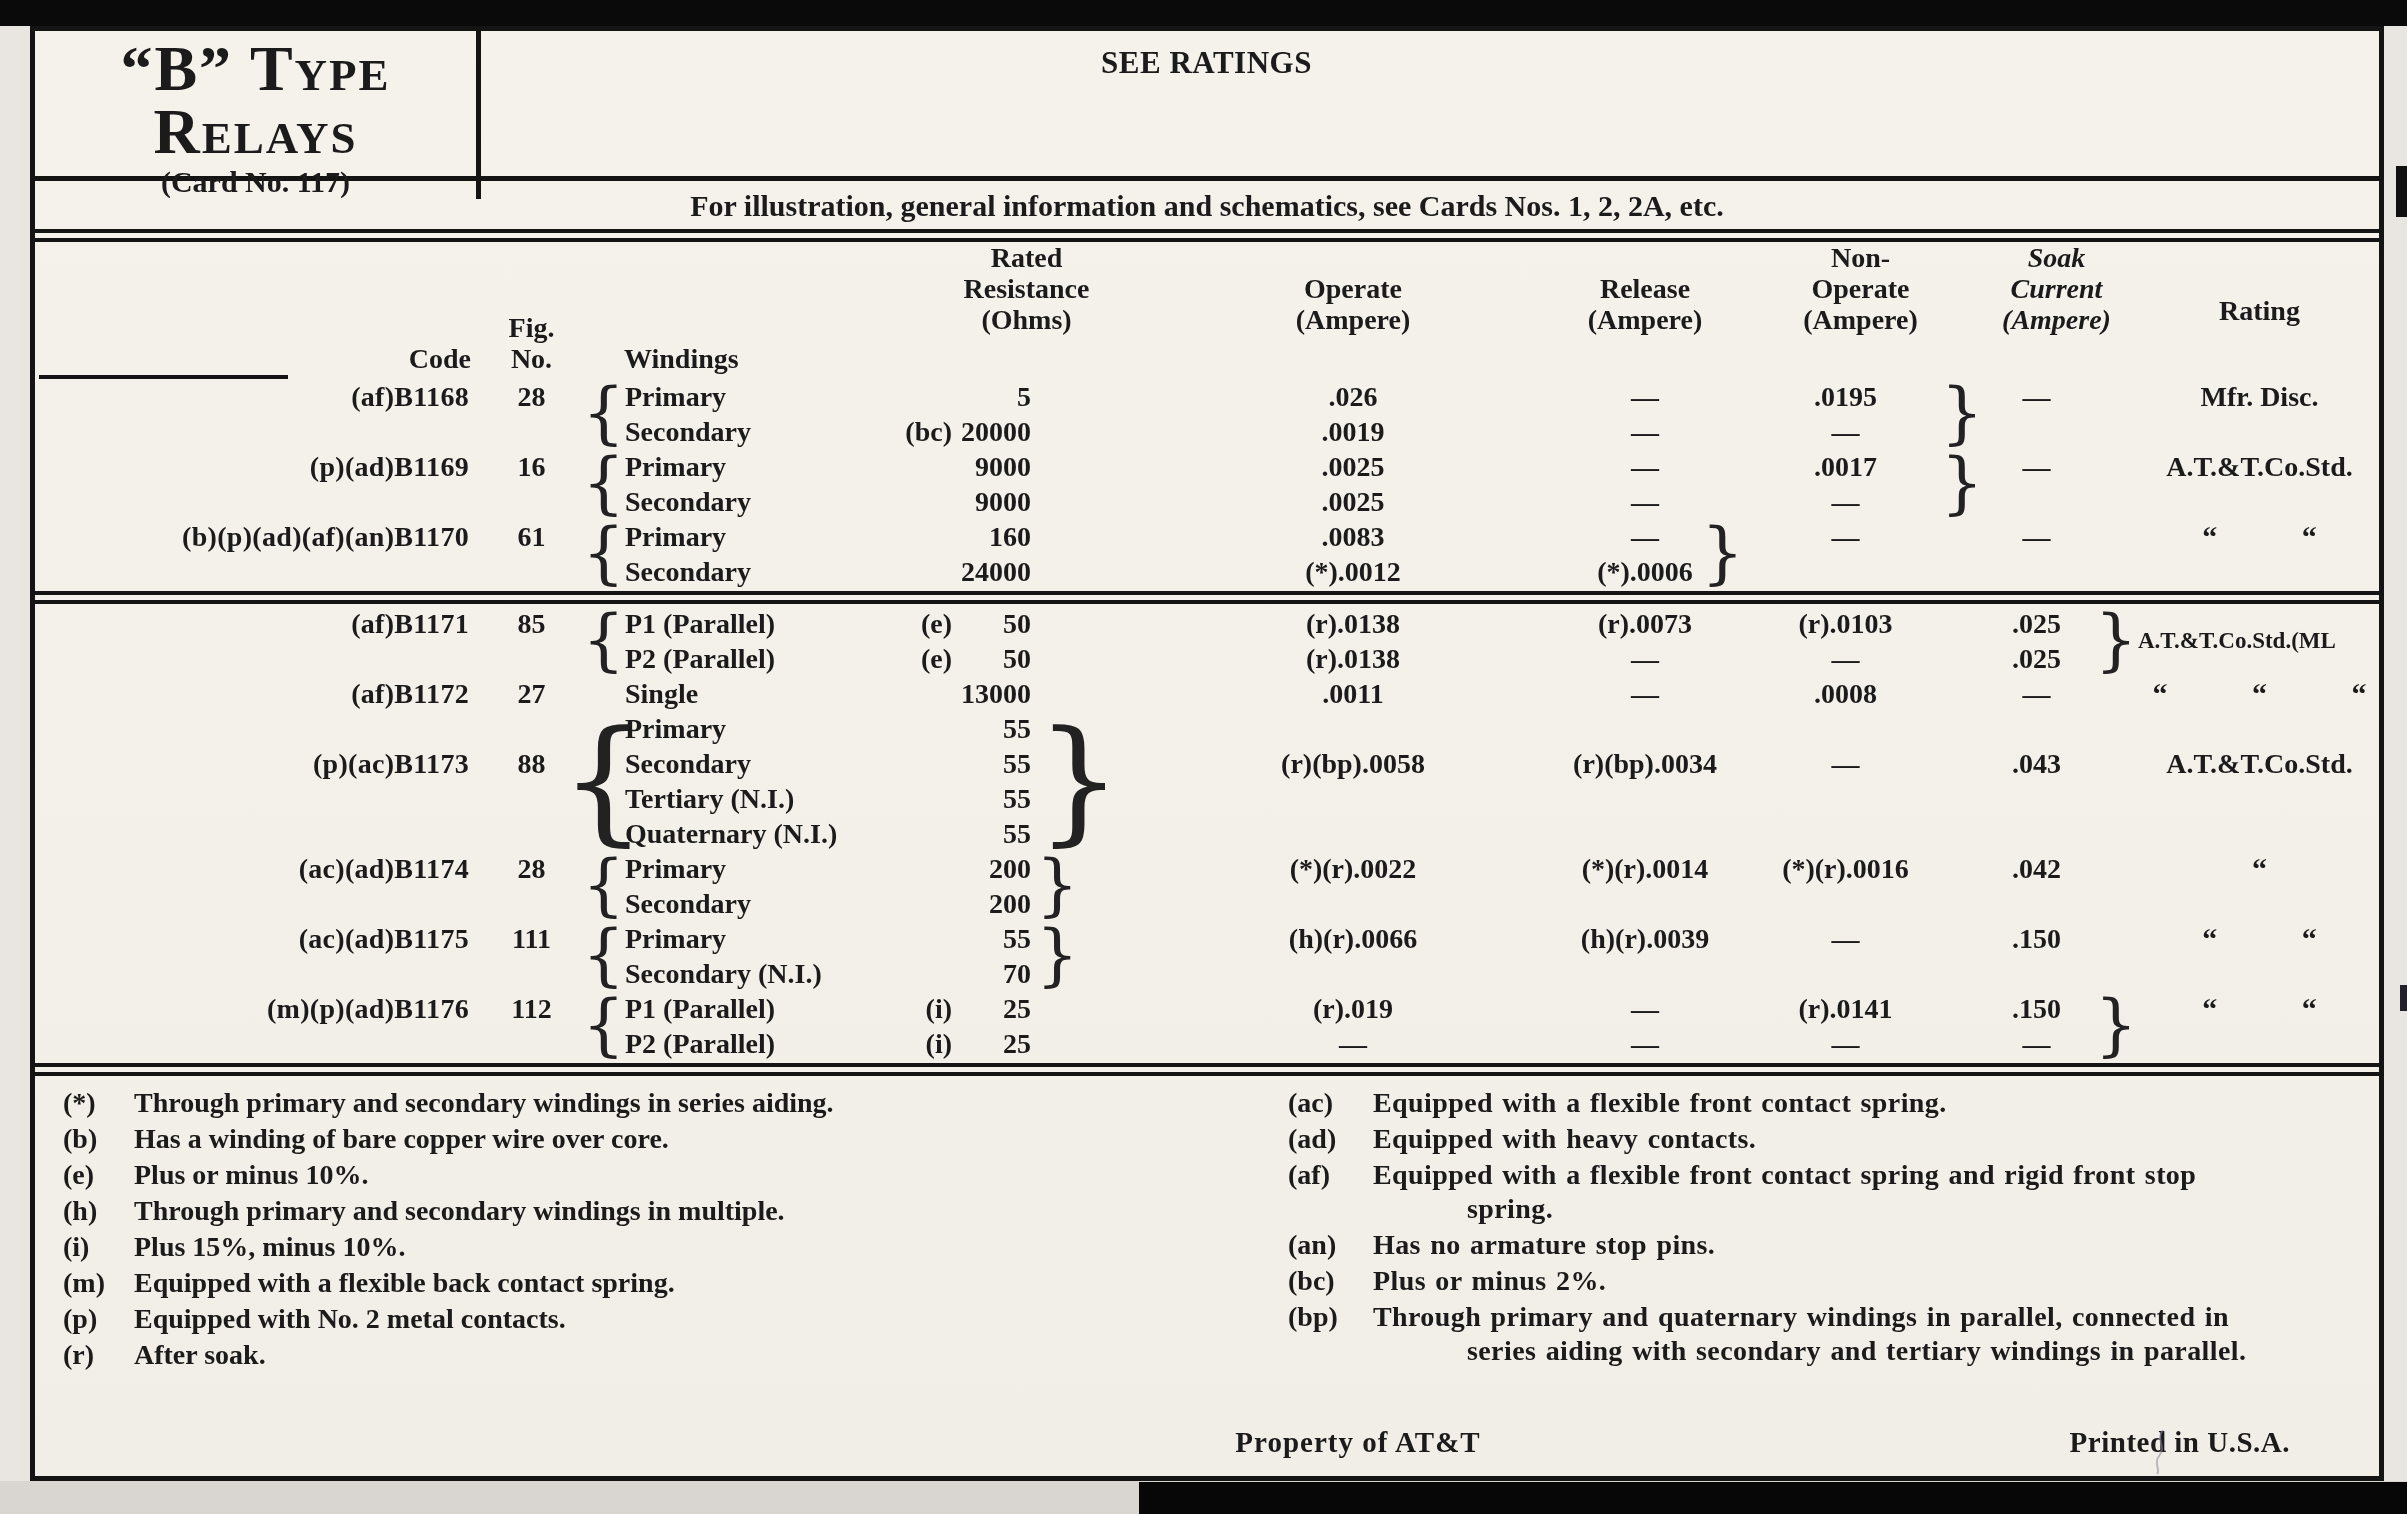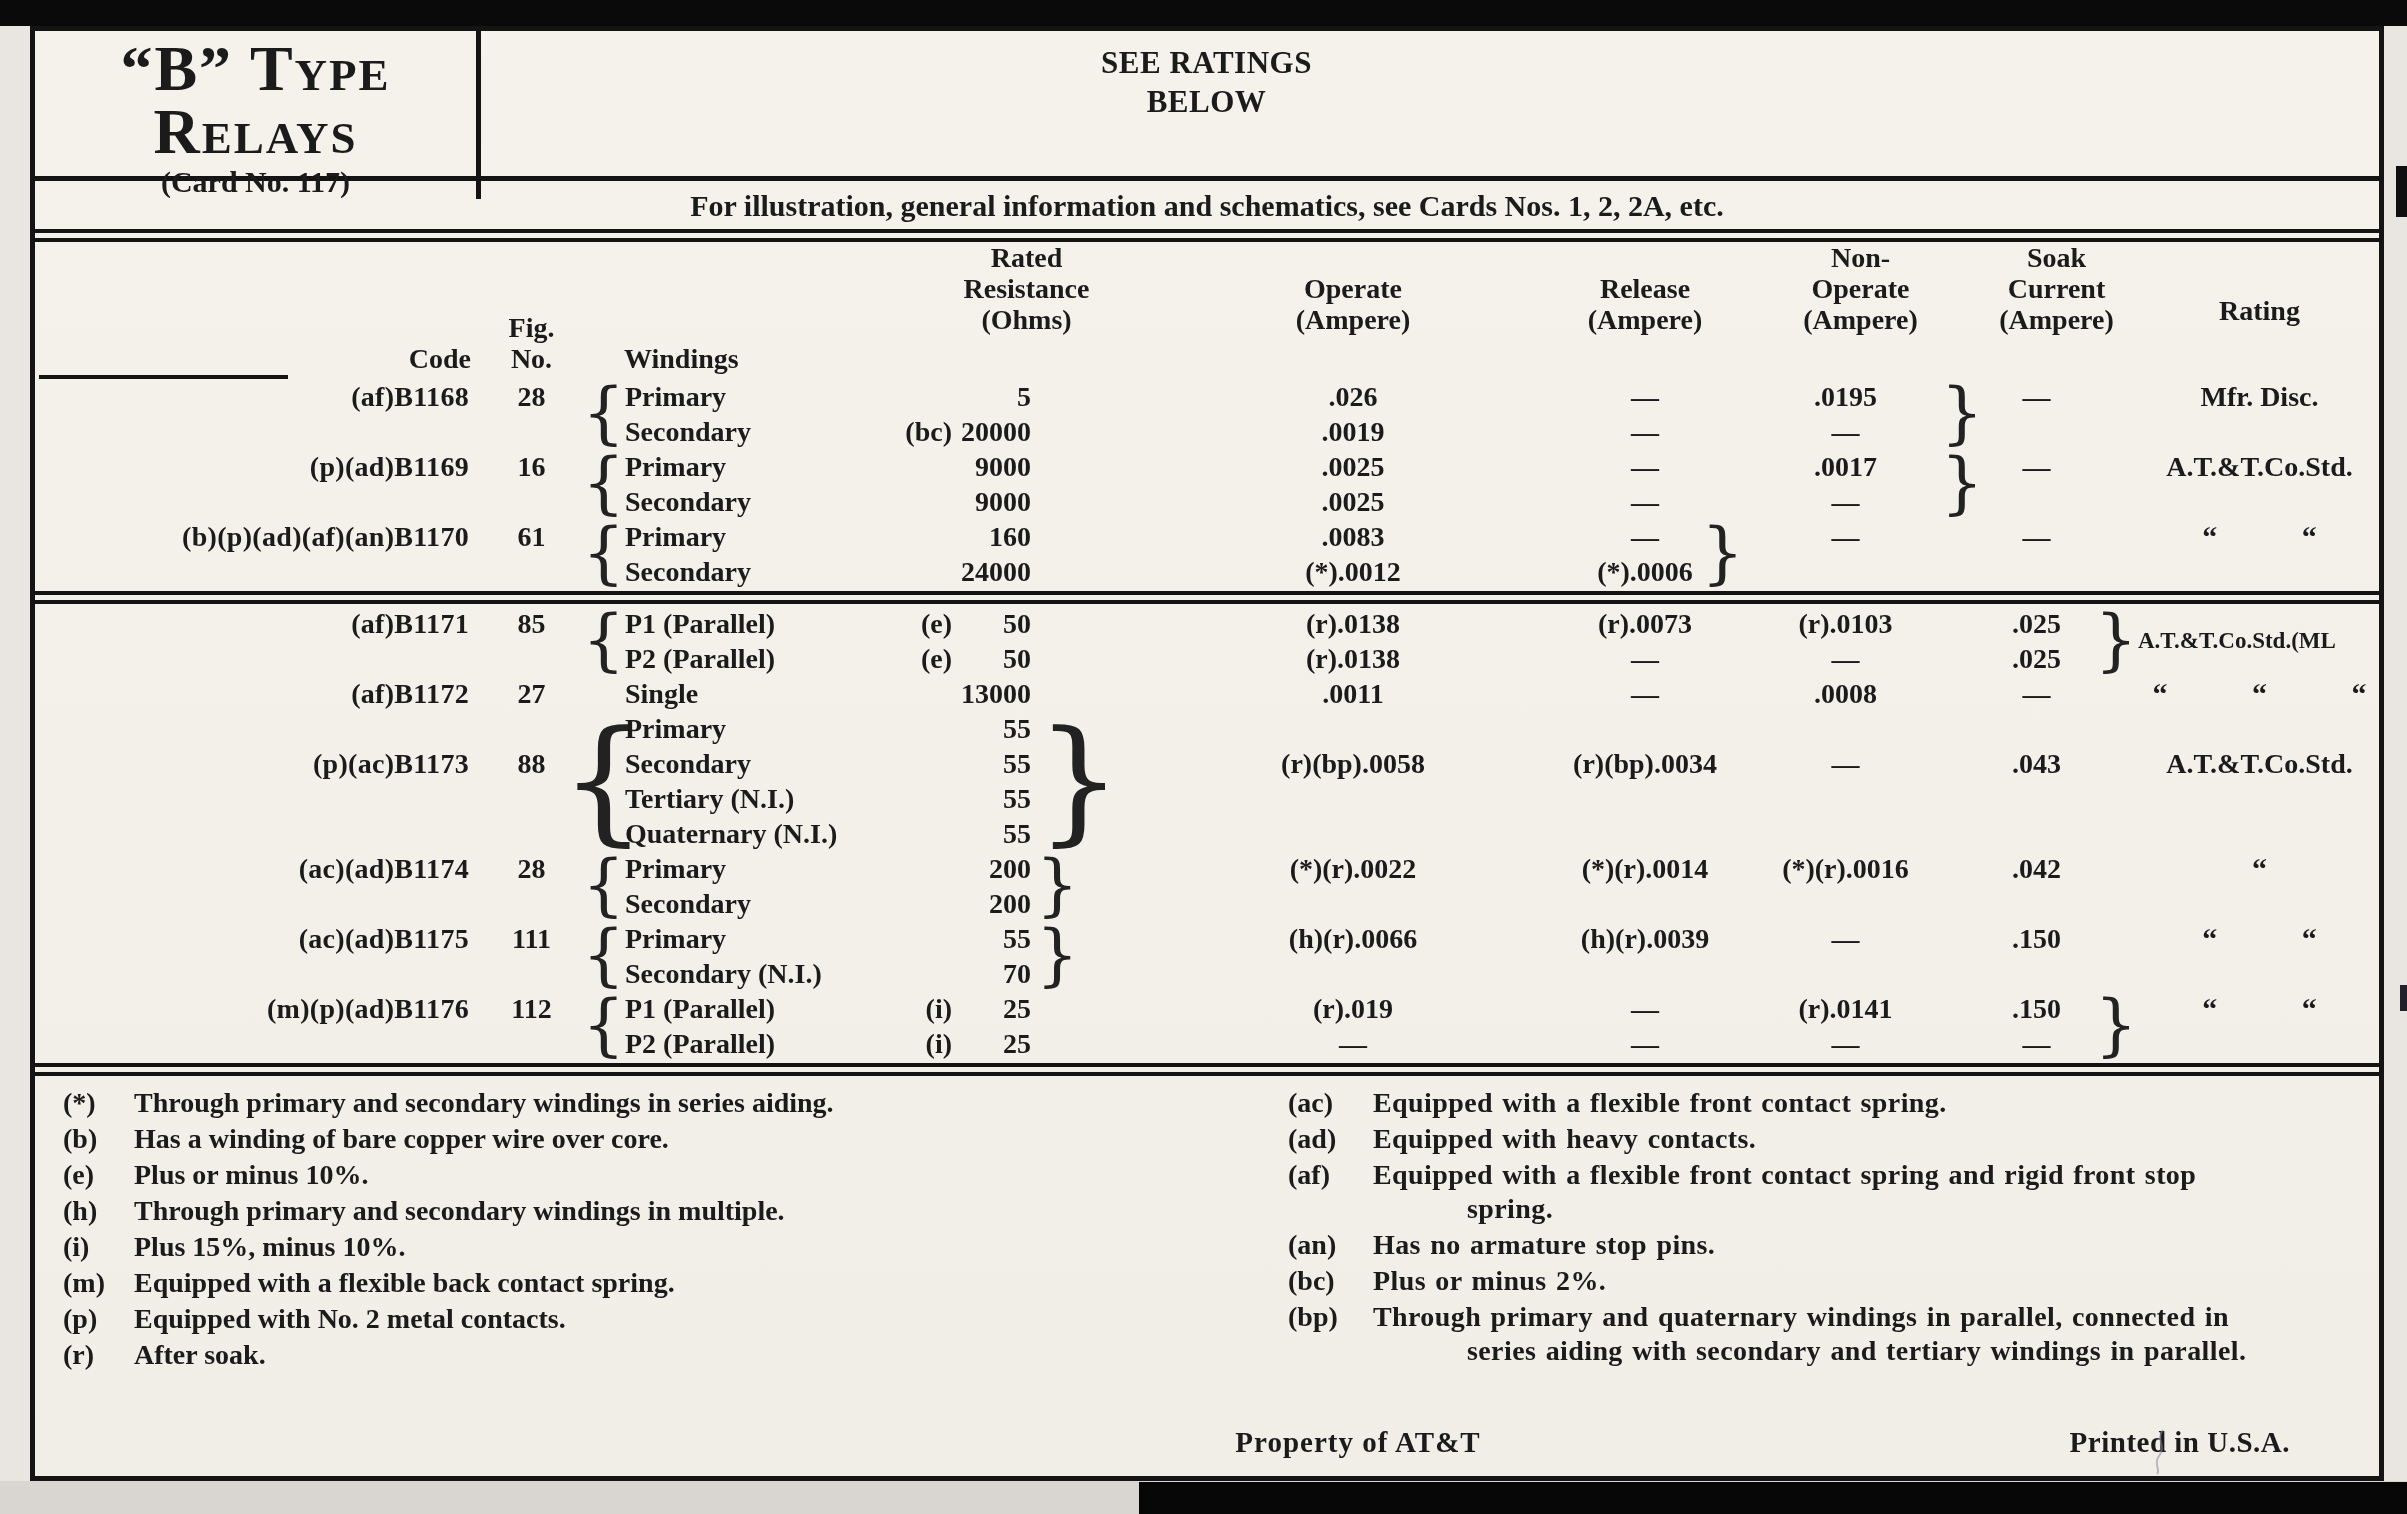--- a/index.html
+++ b/index.html
@@ -83,21 +83,20 @@
 
 <div class="card">
 
   <div class="card-header">
     <div class="hdr-title-block">
       <div class="hdr-title">“B” Type Relays</div>
       <div class="hdr-cardno">(Card No. 117)</div>
     </div>
     <div class="hdr-ratings">
       <div>SEE RATINGS</div>
-      <div>BELOW</div>
     </div>
   </div>
 
   <div class="rule"></div>
   <div class="subhead">For illustration, general information and schematics, see Cards Nos. 1, 2, 2A, etc.</div>
   <div class="drule"></div>
 
   <div class="table" id="relay-table">
     <div class="thead" id="thead">
         <div class="hcell h-right h-low" style="grid-column: 1 / span 1;">
@@ -121,21 +120,21 @@
         </div>
         <div class="hcell h-center h-mid" style="grid-column: 9 / span 1;">
           <div>Release</div>
           <div>(Ampere)</div>
         </div>
         <div class="hcell h-center h-mid" style="grid-column: 10 / span 2;">
           <div>Non-</div>
           <div>Operate</div>
           <div>(Ampere)</div>
         </div>
-        <div class="hcell h-center h-mid" style="grid-column: 12 / span 2;">
+        <div class="hcell h-center h-mid" style="grid-column: 12 / span 2; font-style: italic;">
           <div>Soak</div>
           <div>Current</div>
           <div>(Ampere)</div>
         </div>
         <div class="hcell h-center h-rating" style="grid-column: 14 / span 1;">
           <div>Rating</div>
         </div>
       </div>
     <div class="artifact-line"></div>
     <div id="tbody">

